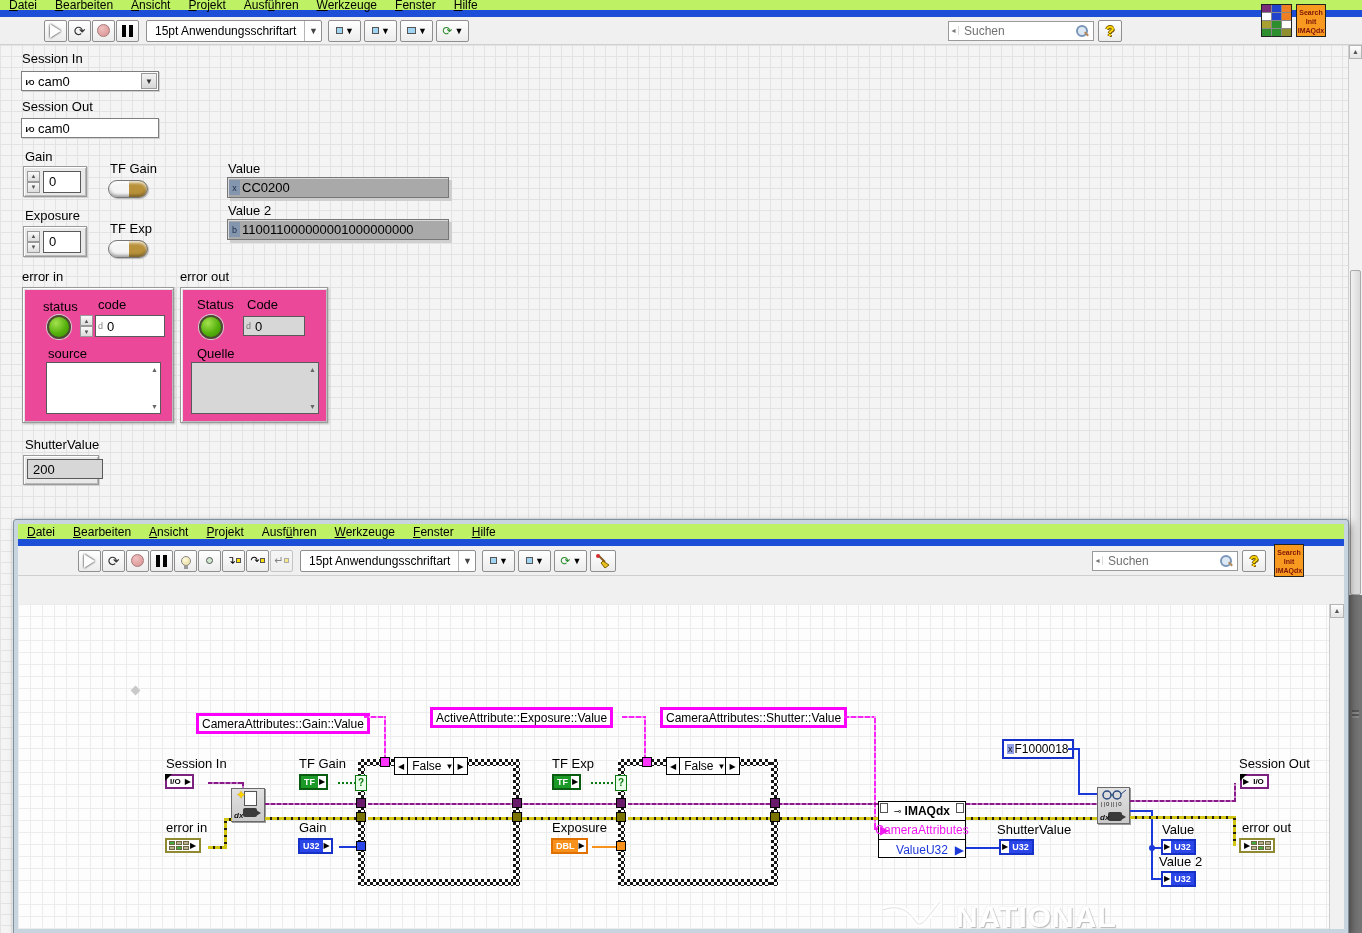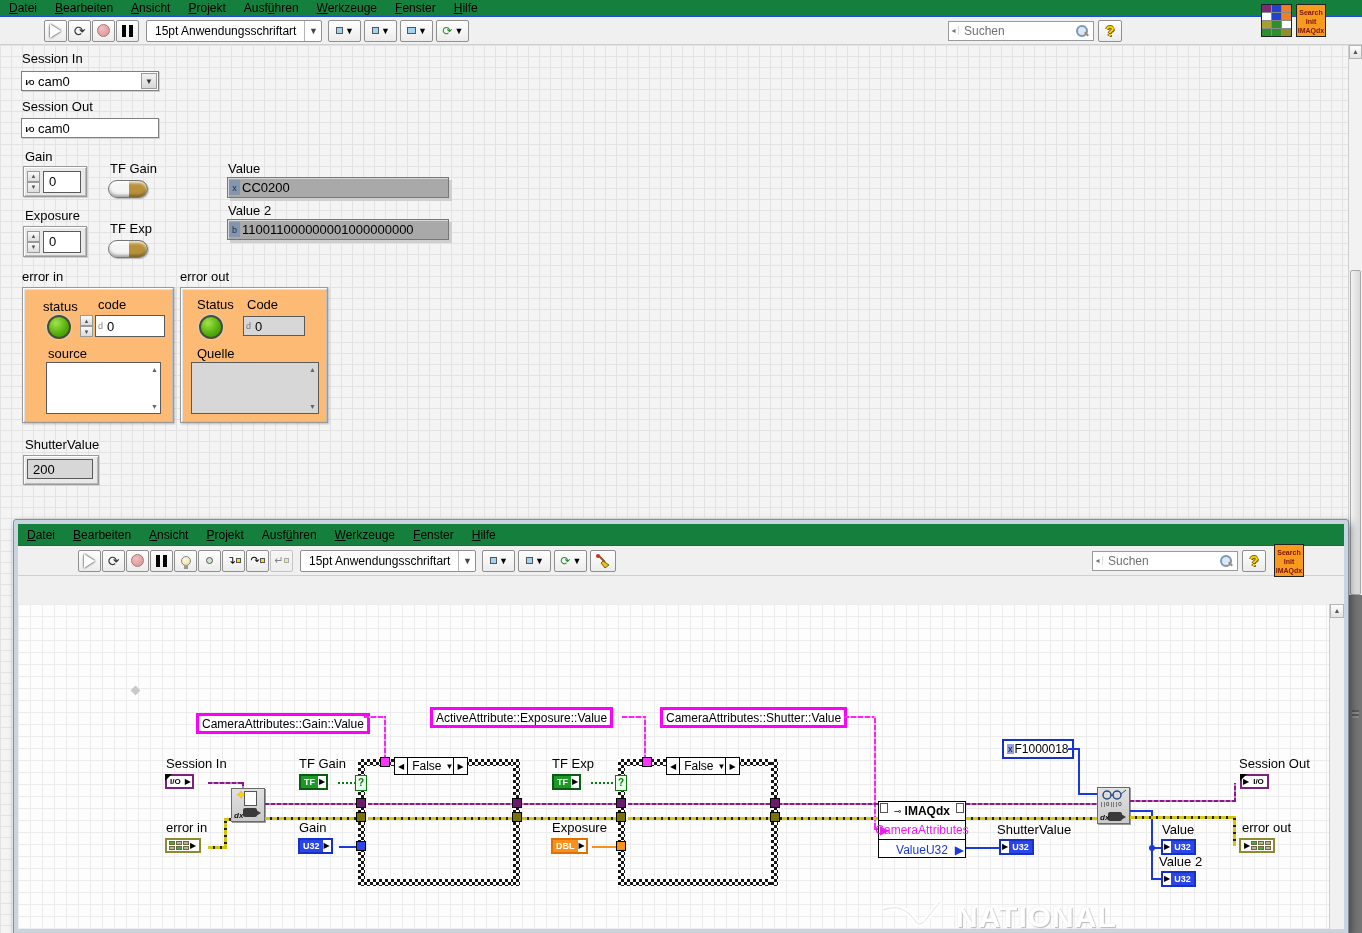--- a/index.html
+++ b/index.html
@@ -9,21 +9,21 @@
   
   .fp-bg { position:absolute; left:0; top:45px; width:1350px; height:888px;
     background-color:#f4f4f4;
     background-image:linear-gradient(to right,#e3e3e3 1px,transparent 1px),linear-gradient(to bottom,#e3e3e3 1px,transparent 1px);
     background-size:11px 11px; }
   .bd-grid { background-color:#fdfdfd;
     background-image:linear-gradient(to right,#ececec 1px,transparent 1px),linear-gradient(to bottom,#ececec 1px,transparent 1px);
     background-size:12px 12px; }
 
   
-  .menubar { display:flex; align-items:center; background:#15803d; border-bottom:1px solid #1d4ed8; }
+  .menubar { display:flex; align-items:center; background:#bef264; border-bottom:7px solid #1d4ed8; }
   .menubar .mi { padding:1px 9px; height:16px; line-height:14px; }
   .menubar u { text-decoration:underline; }
   .toolbar { display:flex; align-items:center; background:#f0f0f0; border-bottom:1px solid #cfcfcf; position:relative; }
   .tbtn { width:23px; height:22px; background:linear-gradient(#ffffff,#ececec); border:1px solid #8f8f8f; border-radius:2px;
     margin-right:1px; display:flex; align-items:center; justify-content:center; font-size:13px; position:relative; }
   .fontbox { height:22px; background:#fff; border:1px solid #8f8f8f; border-radius:2px; display:flex; align-items:center; margin:0 6px; }
   .fontbox .ftext { padding:0 8px; white-space:nowrap; }
   .fontbox .fdrop { width:17px; height:100%; border-left:1px solid #b5b5b5; display:flex; align-items:center; justify-content:center; color:#444; font-size:9px; }
   .ddbtn { width:33px; height:22px; background:linear-gradient(#ffffff,#ececec); border:1px solid #8f8f8f; border-radius:2px;
     margin-right:3px; display:flex; align-items:center; justify-content:center; gap:2px; font-size:9px; }
@@ -55,21 +55,21 @@
   .numctl { position:absolute; background:#e9e9e9; border:1px solid #9a9a9a; box-shadow:inset 1px 1px 0 #ffffff, inset -1px -1px 0 #b9b9b9, 1px 1px 0 #d0d0d0; display:flex; align-items:center; padding:2px 3px; }
   .spin { width:13px; height:22px; display:flex; flex-direction:column; margin-right:3px; }
   .spin i { flex:1; background:linear-gradient(#fafafa,#dcdcdc); border:1px solid #9a9a9a; font-size:6px; color:#555; display:flex; align-items:center; justify-content:center; font-style:normal; }
   .numfield { background:#fff; border:1px solid #5a5a5a; height:22px; display:flex; align-items:center; padding-left:5px; font-size:13px; }
   .numind { background:#d7d7d7; border:1px solid #5a5a5a; height:20px; display:flex; align-items:center; padding-left:5px; font-size:13px; }
   .tfswitch { position:absolute; width:40px; height:18px; border-radius:9px; border:1px solid #777;
     background:linear-gradient(90deg,#f5f5f5 0 52%,#b8913a 52%); box-shadow:inset 0 2px 3px rgba(255,255,255,.8), inset 0 -2px 3px rgba(0,0,0,.35), 1px 1px 1px #bbb; }
   .strind { position:absolute; height:21px; background:#a9a9a9; border:1px solid #777; box-shadow:inset 1px 1px 0 #d8d8d8, 3px 3px 0 #cfcfcf; display:flex; align-items:center; }
   .radix { width:11px; height:15px; margin-left:1px; background:#8495ae; color:#1d2a4a; font-size:9px; display:flex; align-items:center; justify-content:center; }
   .strind .sval { padding-left:2px; font-size:13px; }
-  .cluster { position:absolute; background:#fdba74; border:1px solid #9a9a9a; box-shadow:inset 1px 1px 0 #ffffff, inset -1px -1px 0 #bdbdbd, inset 2px 2px 0 #e2e2e2, 1px 1px 2px rgba(0,0,0,.25); }
+  .cluster { position:absolute; background:#ec4899; border:1px solid #9a9a9a; box-shadow:inset 1px 1px 0 #ffffff, inset -1px -1px 0 #bdbdbd, inset 2px 2px 0 #e2e2e2, 1px 1px 2px rgba(0,0,0,.25); }
   .led { position:absolute; width:24px; height:24px; border-radius:50%; border:2px solid #4c4c34;
     background:radial-gradient(circle at 35% 30%,#a4e24e,#55b10c 55%,#3a8a00); box-shadow:0 0 0 1px #d0d0d0; }
   .strbox { position:absolute; border:1px solid #5a5a5a; }
   .strbox .sarr { position:absolute; right:2px; font-size:7px; color:#666; line-height:7px; }
   .raisedframe { position:absolute; background:#e9e9e9; border:1px solid #9a9a9a; box-shadow:inset 1px 1px 0 #ffffff, inset -1px -1px 0 #b9b9b9, 1px 1px 0 #d0d0d0; padding:3px; }
 
   
   .bdwin { position:absolute; left:14px; top:520px; width:1334px; height:413px; border:4px solid #c8d4de; outline:1px solid #7e8f9e;
     box-shadow:3px 3px 9px rgba(0,0,0,.45); background:#f0f0f0; border-radius:2px 2px 0 0; }
   .bdtitle { height:24px; background:linear-gradient(#fafcfe,#dde7ee); display:flex; align-items:center; padding-left:6px; position:relative; }
@@ -303,21 +303,21 @@
   </div>
   <div class="lbl" style="left:16px;top:58px;">Quelle</div>
   <div class="strbox" style="left:10px;top:74px;width:128px;height:52px;background:#d7d7d7;">
     <span class="sarr" style="top:3px;">▲</span>
     <span class="sarr" style="bottom:3px;">▼</span>
   </div>
 </div>
 
 <div class="lbl" style="left:25px;top:437px;">ShutterValue</div>
 <div class="raisedframe" style="left:23px;top:455px;width:76px;height:30px;">
-  <div class="numind" style="width:66px;">200</div>
+  <div class="numind" style="width:76px;">200</div>
 </div>
 
 <div class="sb-outer">
   <div class="sb-up">▲</div>
   <div class="sb-thumb"></div>
   <div class="sb-dark">
       <div class="sb-grip"></div>
     </div>
 </div>
 

